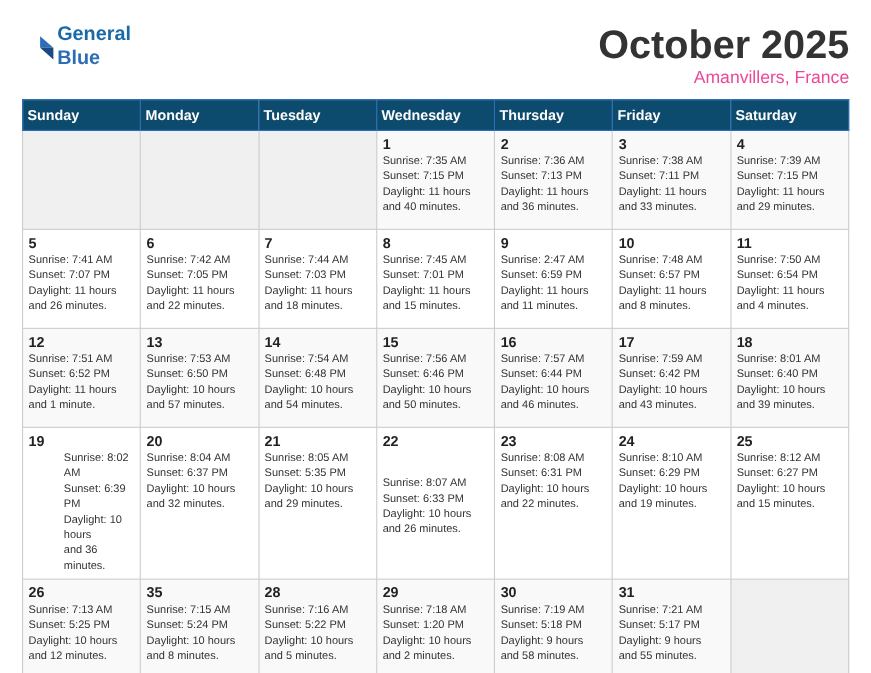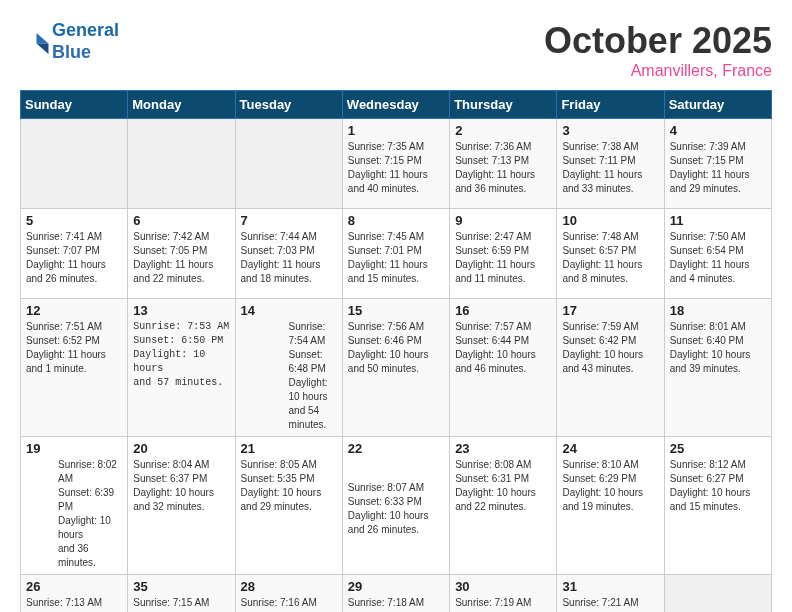--- a/index.html
+++ b/index.html
@@ -209,28 +209,28 @@
       <tr>
         <td>
           <span class="day-number">12</span>
           <div class="day-info" style="white-space: pre-line;">Sunrise: 7:51 AM
 Sunset: 6:52 PM
 Daylight: 11 hours
 and 1 minute.</div>
         </td>
         <td>
           <span class="day-number">13</span>
-          <div class="day-info" style="white-space: pre-line; font-family: Liberation Mono, monospace;">Sunrise: 7:53 AM
+          <div class="day-info" style="white-space: pre-line;">Sunrise: 7:53 AM
 Sunset: 6:50 PM
 Daylight: 10 hours
 and 57 minutes.</div>
         </td>
         <td>
           <span class="day-number">14</span>
-          <div class="day-info" style="white-space: pre-line; margin-left: 48px;">Sunrise: 7:54 AM
+          <div class="day-info" style="white-space: pre-line;">Sunrise: 7:54 AM
 Sunset: 6:48 PM
 Daylight: 10 hours
 and 54 minutes.</div>
         </td>
         <td>
           <span class="day-number">15</span>
           <div class="day-info" style="white-space: pre-line;">Sunrise: 7:56 AM
 Sunset: 6:46 PM
 Daylight: 10 hours
 and 50 minutes.</div>
@@ -326,21 +326,21 @@
         <td>
           <span class="day-number">28</span>
           <div class="day-info" style="white-space: pre-line;">Sunrise: 7:16 AM
 Sunset: 5:22 PM
 Daylight: 10 hours
 and 5 minutes.</div>
         </td>
         <td>
           <span class="day-number">29</span>
           <div class="day-info" style="white-space: pre-line;">Sunrise: 7:18 AM
-Sunset: 5:20 PM
+Sunset: 1:20 PM
 Daylight: 10 hours
 and 2 minutes.</div>
         </td>
         <td>
           <span class="day-number">30</span>
           <div class="day-info" style="white-space: pre-line;">Sunrise: 7:19 AM
 Sunset: 5:18 PM
 Daylight: 9 hours
 and 58 minutes.</div>
         </td>

